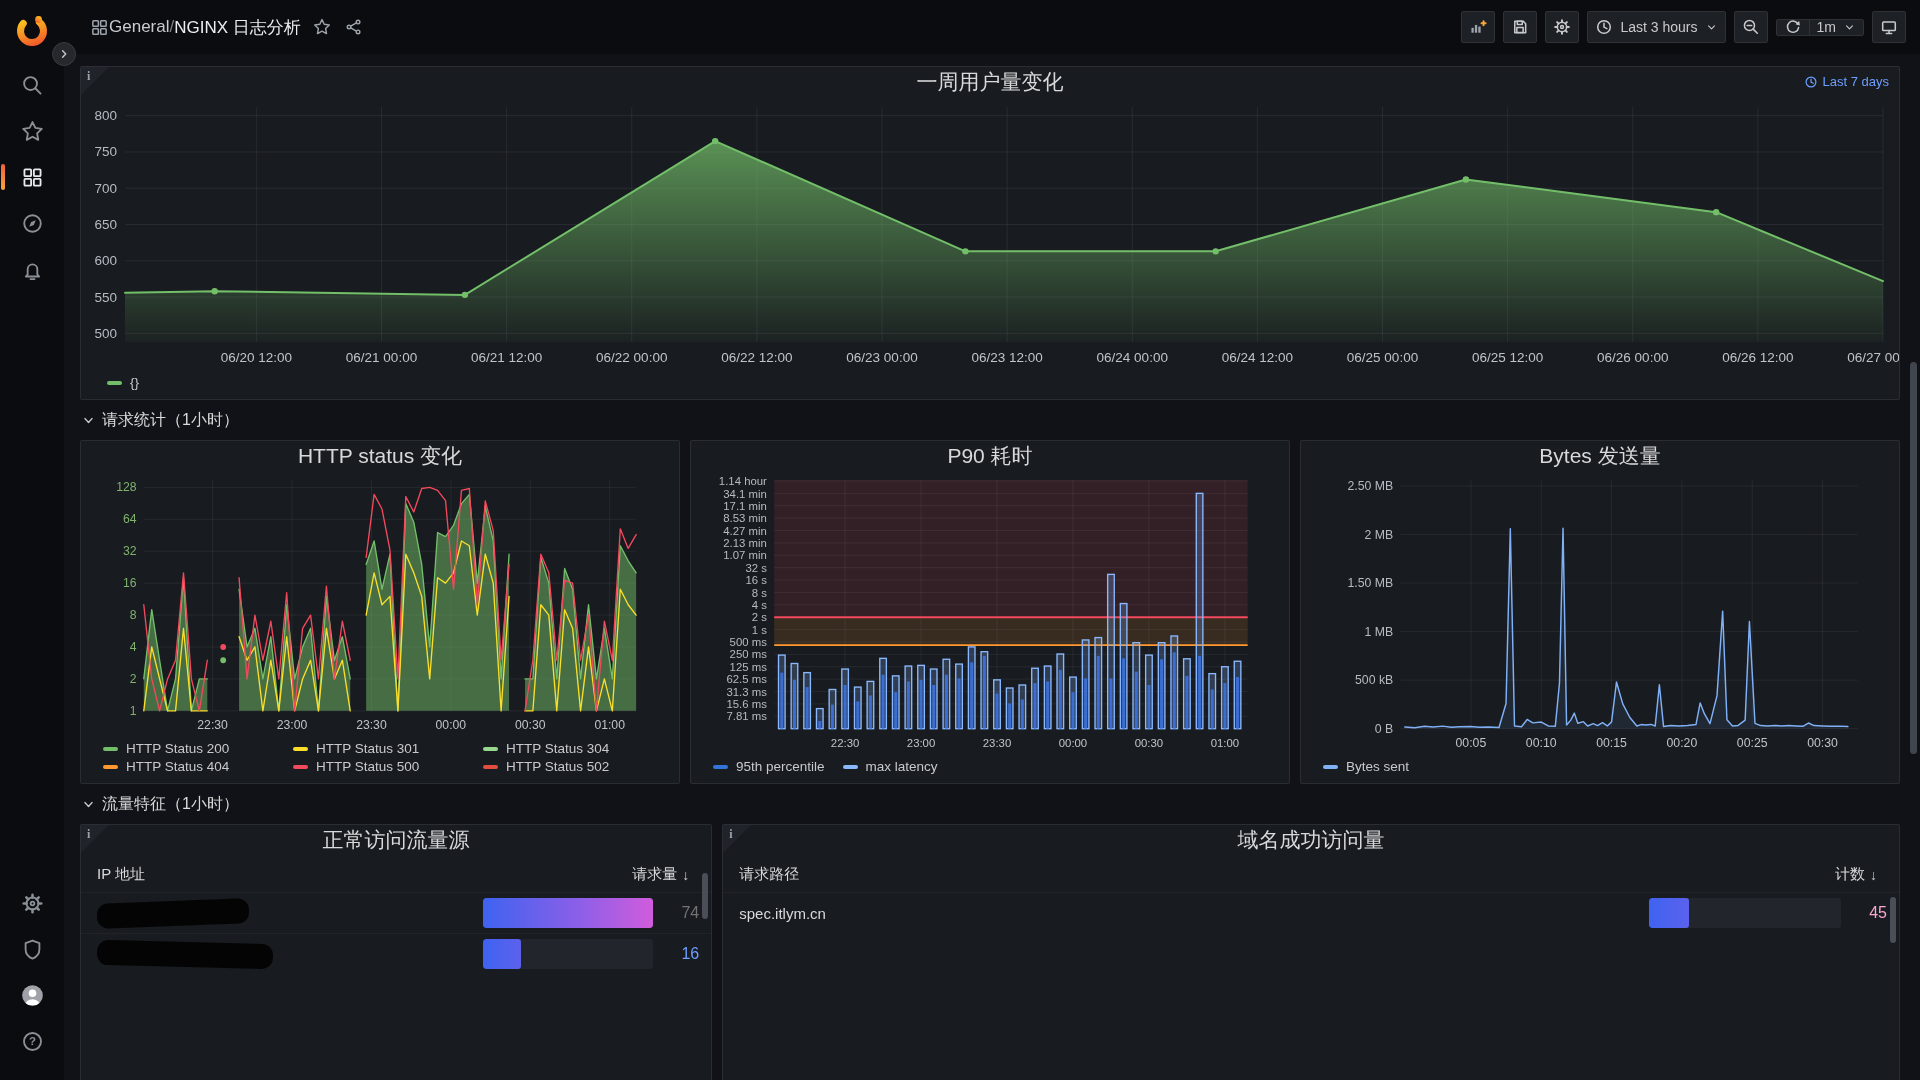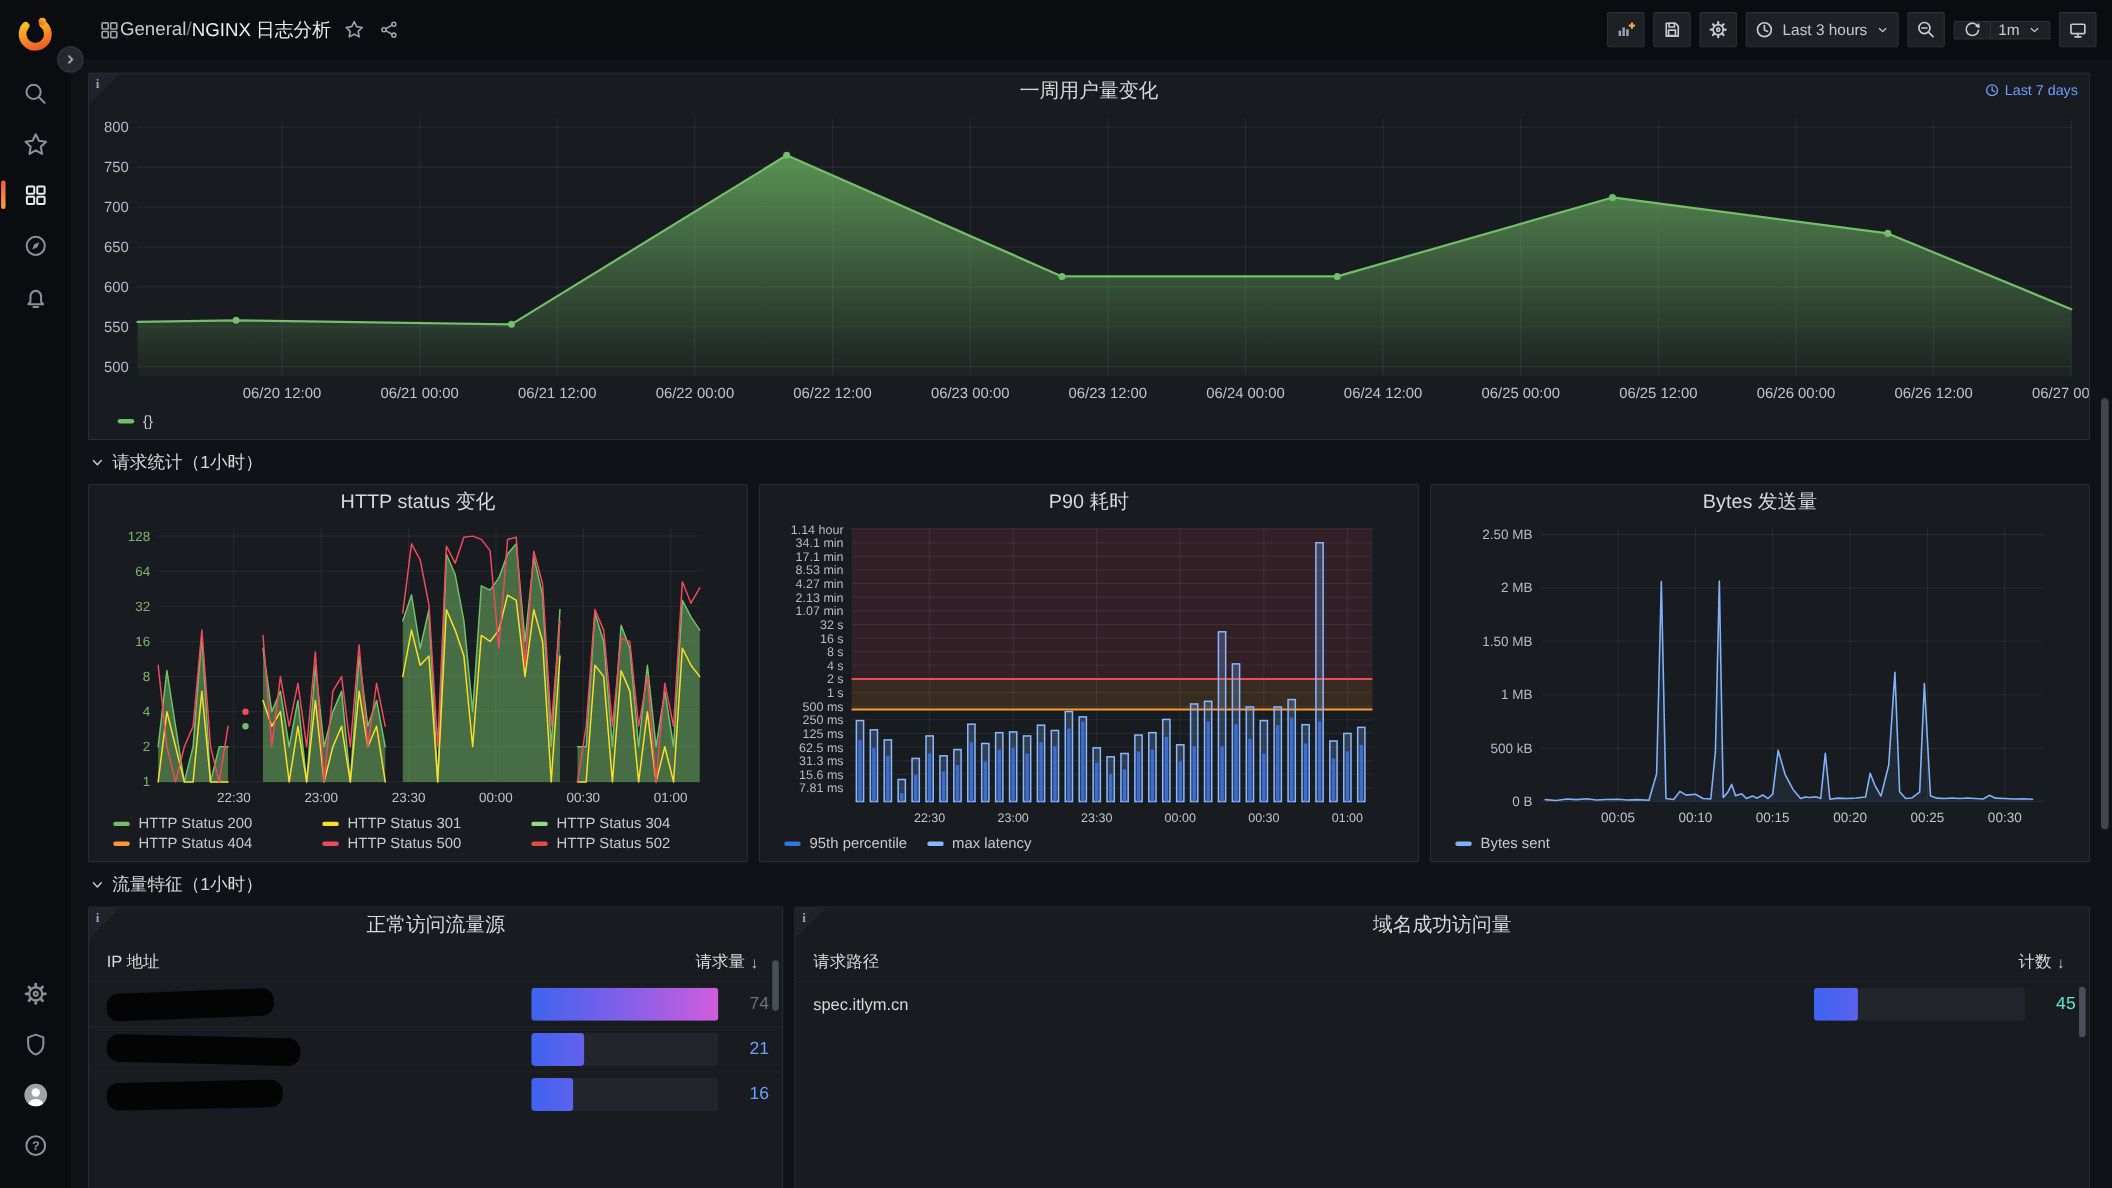--- a/index.html
+++ b/index.html
@@ -42,21 +42,21 @@
   .nbtn svg{width:18px;height:18px;stroke:currentColor;fill:none;stroke-width:1.7;stroke-linecap:round;stroke-linejoin:round;flex-shrink:0}
   .nbtn .chev svg{width:13px;height:13px}
   .nbtn-group{display:flex;align-items:stretch;background:#1D2025;border:1px solid #2F3137;border-radius:2px}
   .nbtn-group .nbtn{border:none;background:transparent;height:15px}
   .nbtn-group .divider{width:1px;background:#2F3137}
   .plus-accent{stroke:#F8A83C !important;stroke-width:2.4 !important}
 
   
   .content{flex:1;overflow:hidden;padding:12px 20px 0 16px;position:relative}
   .panel{background:var(--panel);border:1px solid var(--border);border-radius:2px;position:relative;display:flex;flex-direction:column;overflow:hidden;min-width:0}
-  .panel-title{height:30px;flex-shrink:0;display:flex;align-items:center;justify-content:center;font-size:18px;color:#D8D9DA;cursor:pointer}
+  .panel-title{height:30px;flex-shrink:0;display:flex;align-items:center;justify-content:center;font-size:21px;color:#D8D9DA;cursor:pointer}
   .info-corner{position:absolute;top:0;left:0;width:0;height:0;border-top:28px solid #202329;border-right:28px solid transparent}
   .info-i{position:absolute;top:2px;left:6px;font:bold 12px "Liberation Serif",serif;color:#9DA3AD}
   .time-badge{position:absolute;right:10px;top:7px;display:flex;align-items:center;gap:5px;color:var(--blue);font-size:13px;cursor:pointer}
   .time-badge svg{width:14px;height:14px;stroke:currentColor;fill:none;stroke-width:1.7;stroke-linecap:round}
   .chart{width:100%;flex:1;min-height:0;display:block;overflow:hidden;font-family:inherit}
   .legend-row{display:flex;flex-wrap:wrap;gap:3px 18px;padding:3px 10px 9px 22px;font-size:13.5px;color:#C7C9CC;flex-shrink:0}
   .legend-item{display:flex;align-items:center;gap:8px;cursor:pointer}
   .sw{width:15px;height:4px;border-radius:2px;display:inline-block}
   .http-legend .legend-item{width:172px}
 
@@ -674,29 +674,20 @@
                   <div class="track">
                     <div class="fill" style="width:100%"></div>
                   </div>
                   <span class="val" style="color:#737373">74</span>
                 </div>
               </div>
               <div class="trow">
                 <div class="redact"></div>
                 <div class="gcell">
                   <div class="track">
-                    <div class="fill" style="width:28%"></div>
-                  </div>
-                  <span class="val" style="color:#6E9FFF">21</span>
-                </div>
-              </div>
-              <div class="trow">
-                <div class="redact"></div>
-                <div class="gcell">
-                  <div class="track">
                     <div class="fill" style="width:22%"></div>
                   </div>
                   <span class="val" style="color:#6E9FFF">16</span>
                 </div>
               </div>
             </div>
           <div class="tscroll" style="top:48px;height:46px"></div>
         </section>
 
         <section class="panel t2">
@@ -710,21 +701,21 @@
               <span class="sort-arrow">↓</span>
             </span>
           </div>
           <div class="tbody" id="t2-body">
               <div class="trow">
                 <span class="path-cell">spec.itlym.cn</span>
                 <div class="gcell">
                   <div class="track">
                     <div class="fill" style="width:21%"></div>
                   </div>
-                  <span class="val" style="color:#5eead4">45</span>
+                  <span class="val" style="color:#f9a8d4">45</span>
                 </div>
               </div>
             </div>
           <div class="tscroll" style="top:72px;height:46px"></div>
         </section>
       </div>
 
     </div>
   </div>
 </div>

